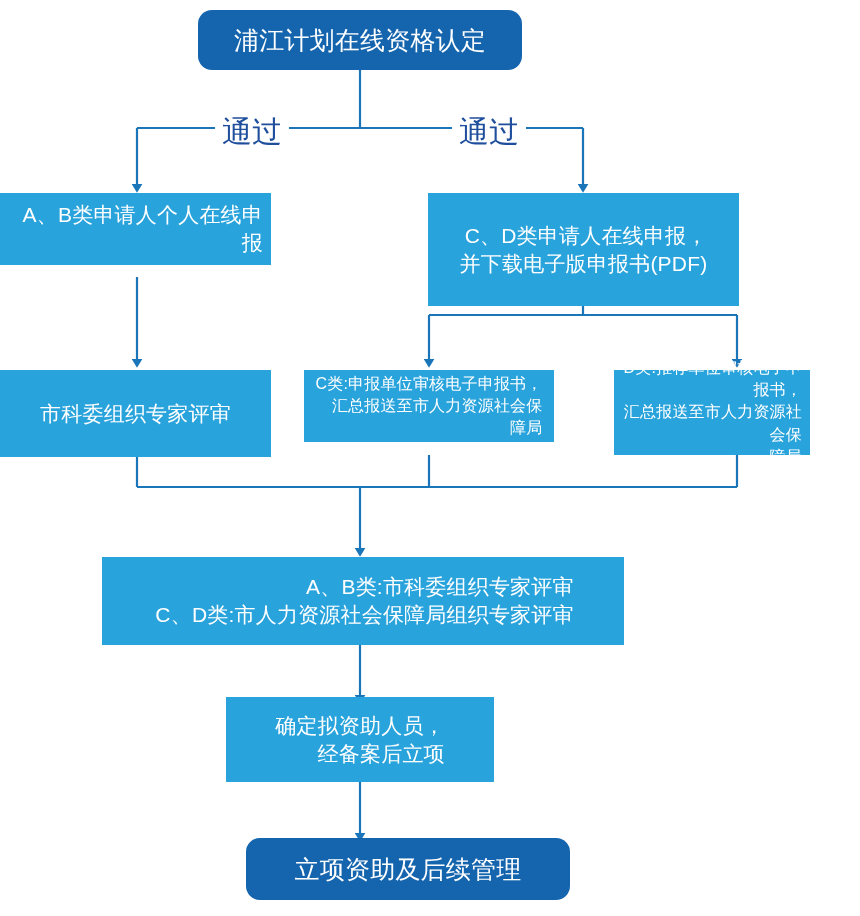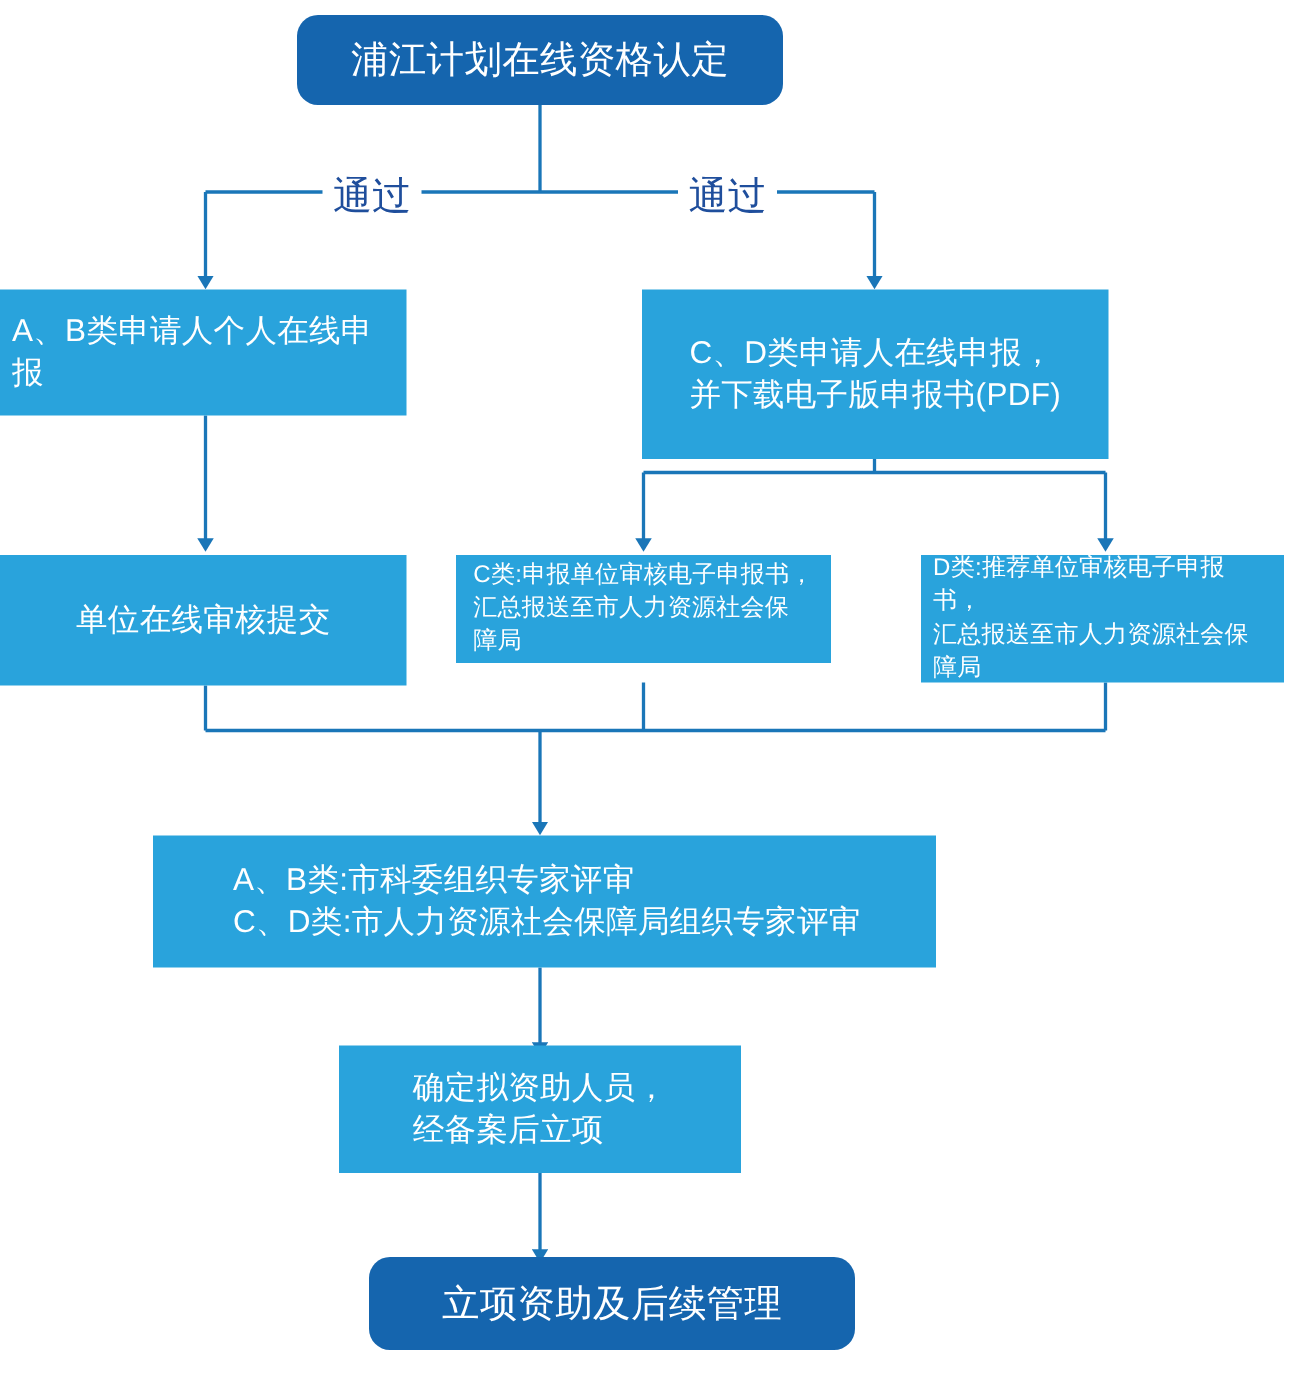--- a/index.html
+++ b/index.html
@@ -21,21 +21,21 @@
     top: 0;
     width: 860px;
     height: 916px;
   }
   .node {
     position: absolute;
     box-sizing: border-box;
     display: flex;
     align-items: center;
     justify-content: center;
-    text-align: left;
+    text-align: right;
     color: #ffffff;
     line-height: 1.32;
     letter-spacing: 0.2px;
     white-space: pre-line;
     padding: 4px 8px;
   }
   .node-dark {
     background: #1565ae;
     border-radius: 14px;
     font-size: 25px;
@@ -44,21 +44,21 @@
     background: #29a3dc;
     font-size: 21px;
   }
   .node-small {
     font-size: 16px;
     line-height: 1.38;
   }
   .edge-label {
     position: absolute;
     color: #1f4e9c;
-    font-size: 26px;
+    font-size: 30px;
     background: #ffffff;
     padding: 0 7px;
     line-height: 1;
     white-space: nowrap;
   }
 </style>
 </head>
 <body>
 
 <div id="chart-root">
@@ -98,32 +98,32 @@
       <path d="M360,782 L360,835" marker-end="url(#arrowhead)"></path>
     </g>
   </svg>
 
   <div class="node node-dark" style="left:198px; top:10px; width:324px; height:60px;">浦江计划在线资格认定</div>
 
   <div class="edge-label" style="left:215px; top:117px;">通过</div>
 
   <div class="edge-label" style="left:452px; top:117px;">通过</div>
 
-  <div class="node node-light" style="left:0px; top:193px; width:271px; height:84px;">A、B类申请人个人在线申报</div>
+  <div class="node node-light" style="left:0px; top:193px; width:271px; height:72px;">A、B类申请人个人在线申报</div>
 
   <div class="node node-light" style="left:428px; top:193px; width:311px; height:113px;">C、D类申请人在线申报，
 并下载电子版申报书(PDF)</div>
 
-  <div class="node node-light" style="left:0px; top:370px; width:271px; height:87px;">单位在线审核提交</div>
+  <div class="node node-light" style="left:0px; top:370px; width:271px; height:87px;">市科委组织专家评审</div>
 
   <div class="node node-light node-small" style="left:304px; top:370px; width:250px; height:72px;">C类:申报单位审核电子申报书，
 汇总报送至市人力资源社会保
 障局</div>
 
-  <div class="node node-light node-small" style="left:614px; top:370px; width:242px; height:85px;">D类:推荐单位审核电子申报书，
+  <div class="node node-light node-small" style="left:614px; top:370px; width:196px; height:85px;">D类:推荐单位审核电子申报书，
 汇总报送至市人力资源社会保
 障局</div>
 
   <div class="node node-light" style="left:102px; top:557px; width:522px; height:88px;padding-left:11px;">A、B类:市科委组织专家评审
 C、D类:市人力资源社会保障局组织专家评审</div>
 
   <div class="node node-light" style="left:226px; top:697px; width:268px; height:85px;">确定拟资助人员，
 经备案后立项</div>
 
   <div class="node node-dark" style="left:198px; top:838px; width:324px; height:62px;margin-left:48px;">立项资助及后续管理</div>

